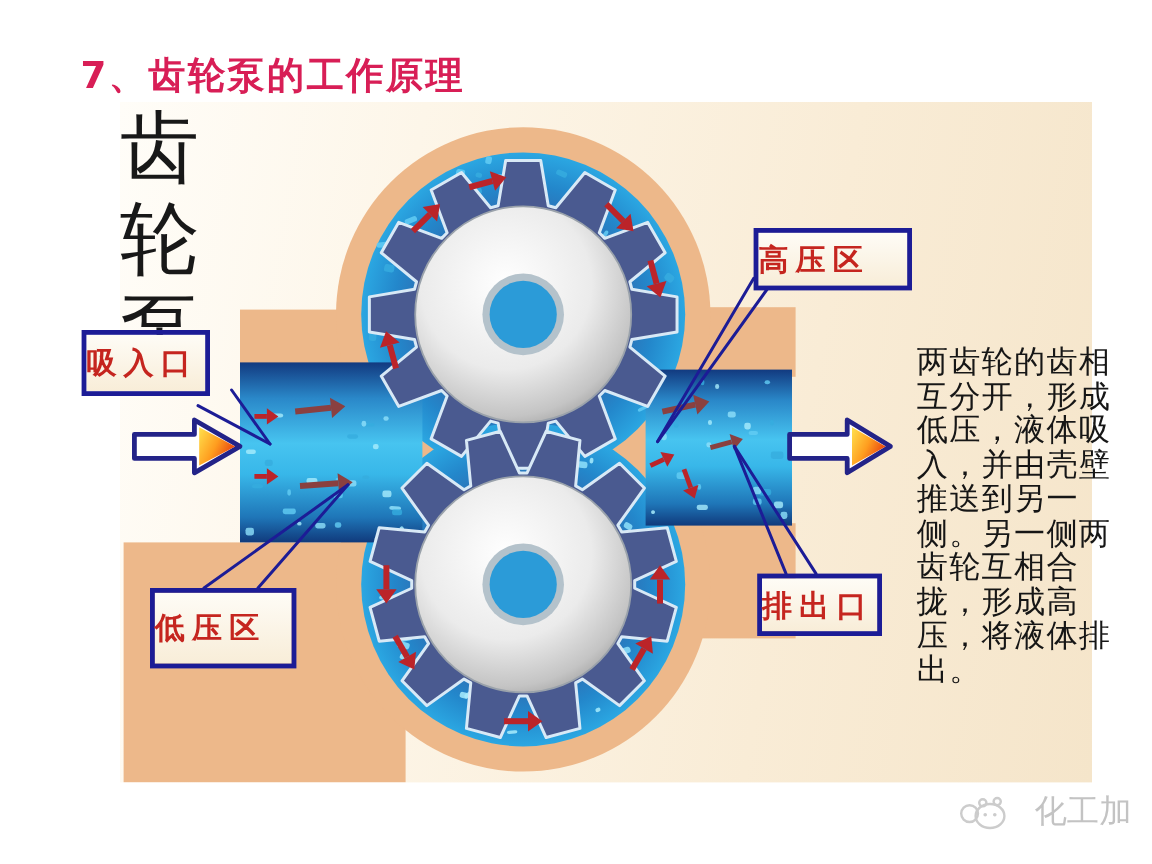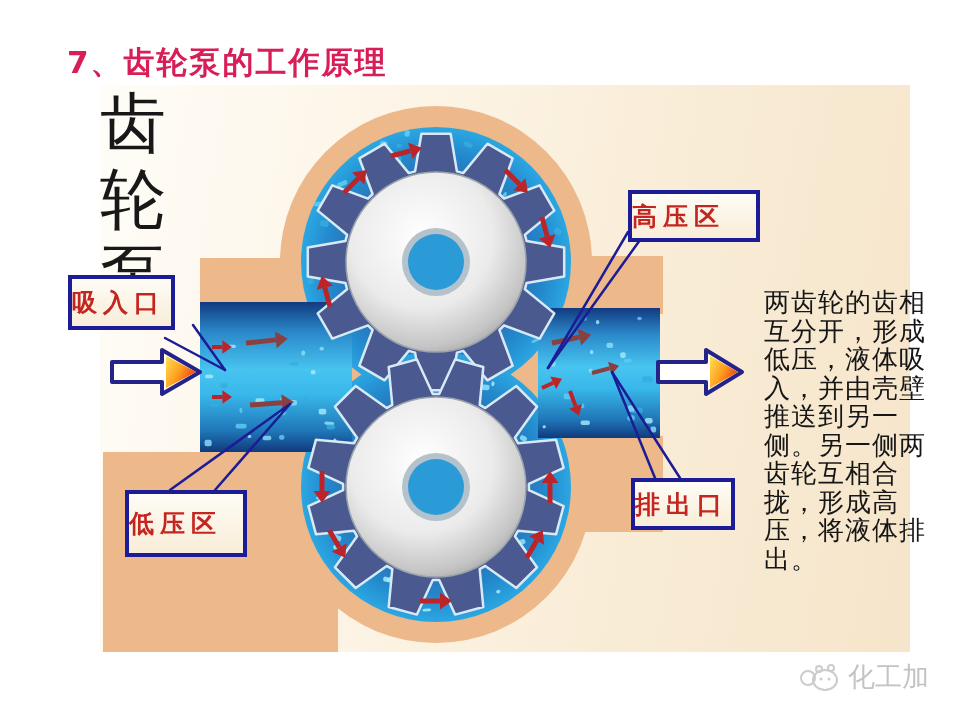--- a/index.html
+++ b/index.html
@@ -17,21 +17,21 @@
          background:linear-gradient(180deg,#fefcf6,#f8edd8);
          color:#c5251f;font-family:"DejaVu Serif",serif;font-weight:bold;font-size:25px;
          display:flex;align-items:center;justify-content:flex-start;letter-spacing:6px;}
   .box-suction{left:68px;top:275px;width:107px;height:55px;}
   .box-high{left:628px;top:190px;width:132px;height:52px;}
   .box-low{left:125px;top:490px;width:122px;height:67px;}
   .box-discharge{left:631px;top:478px;width:104px;height:52px;}
   .desc{position:absolute;left:749px;top:288px;width:168px;
         font-family:"DejaVu Serif",serif;font-size:26px;line-height:28.5px;color:#161616;
         letter-spacing:1px;text-align:left;margin-left:15px;}
-  .watermark{position:absolute;left:798px;top:658px;display:flex;align-items:center;gap:6px;
+  .watermark{position:absolute;left:798px;top:658px;display:flex;gap:20px;
         color:#c3c3c3;font-size:27px;font-family:"DejaVu Sans",sans-serif;}
 </style>
 </head>
 <body>
 
 <div class="stage">
 
   <div class="title">7、齿轮泵的工作原理</div>
 
   <div class="panel">

